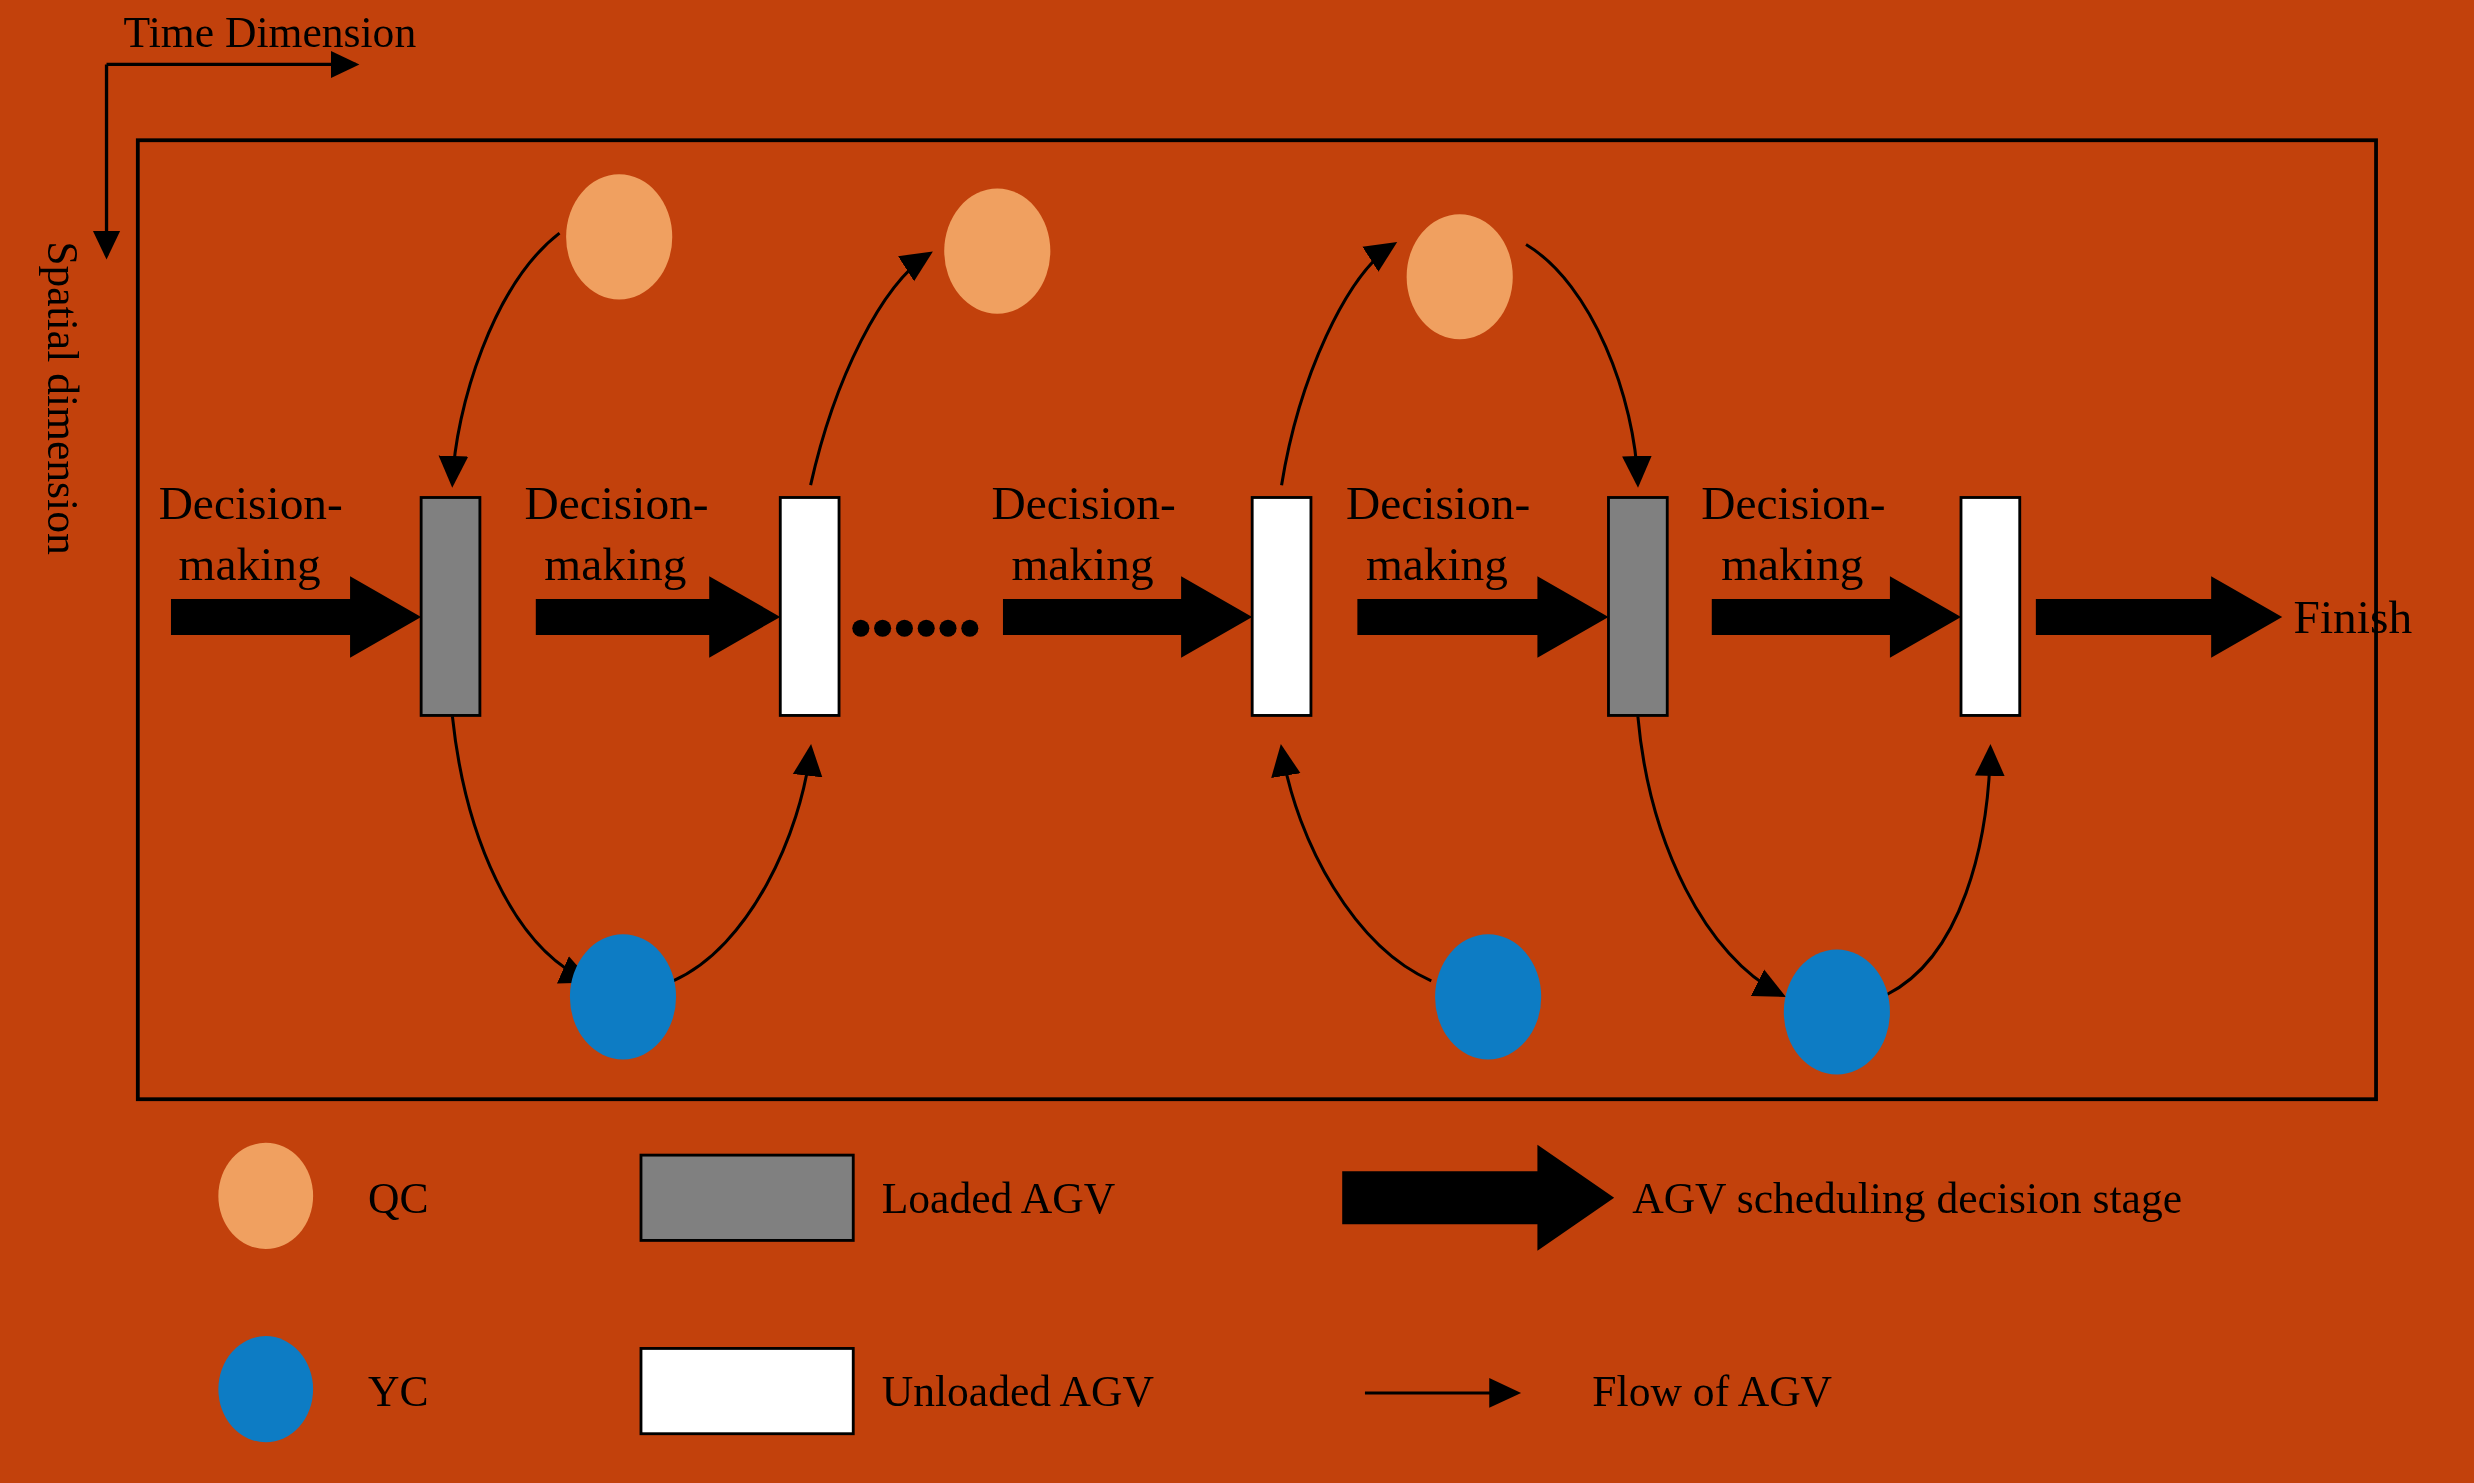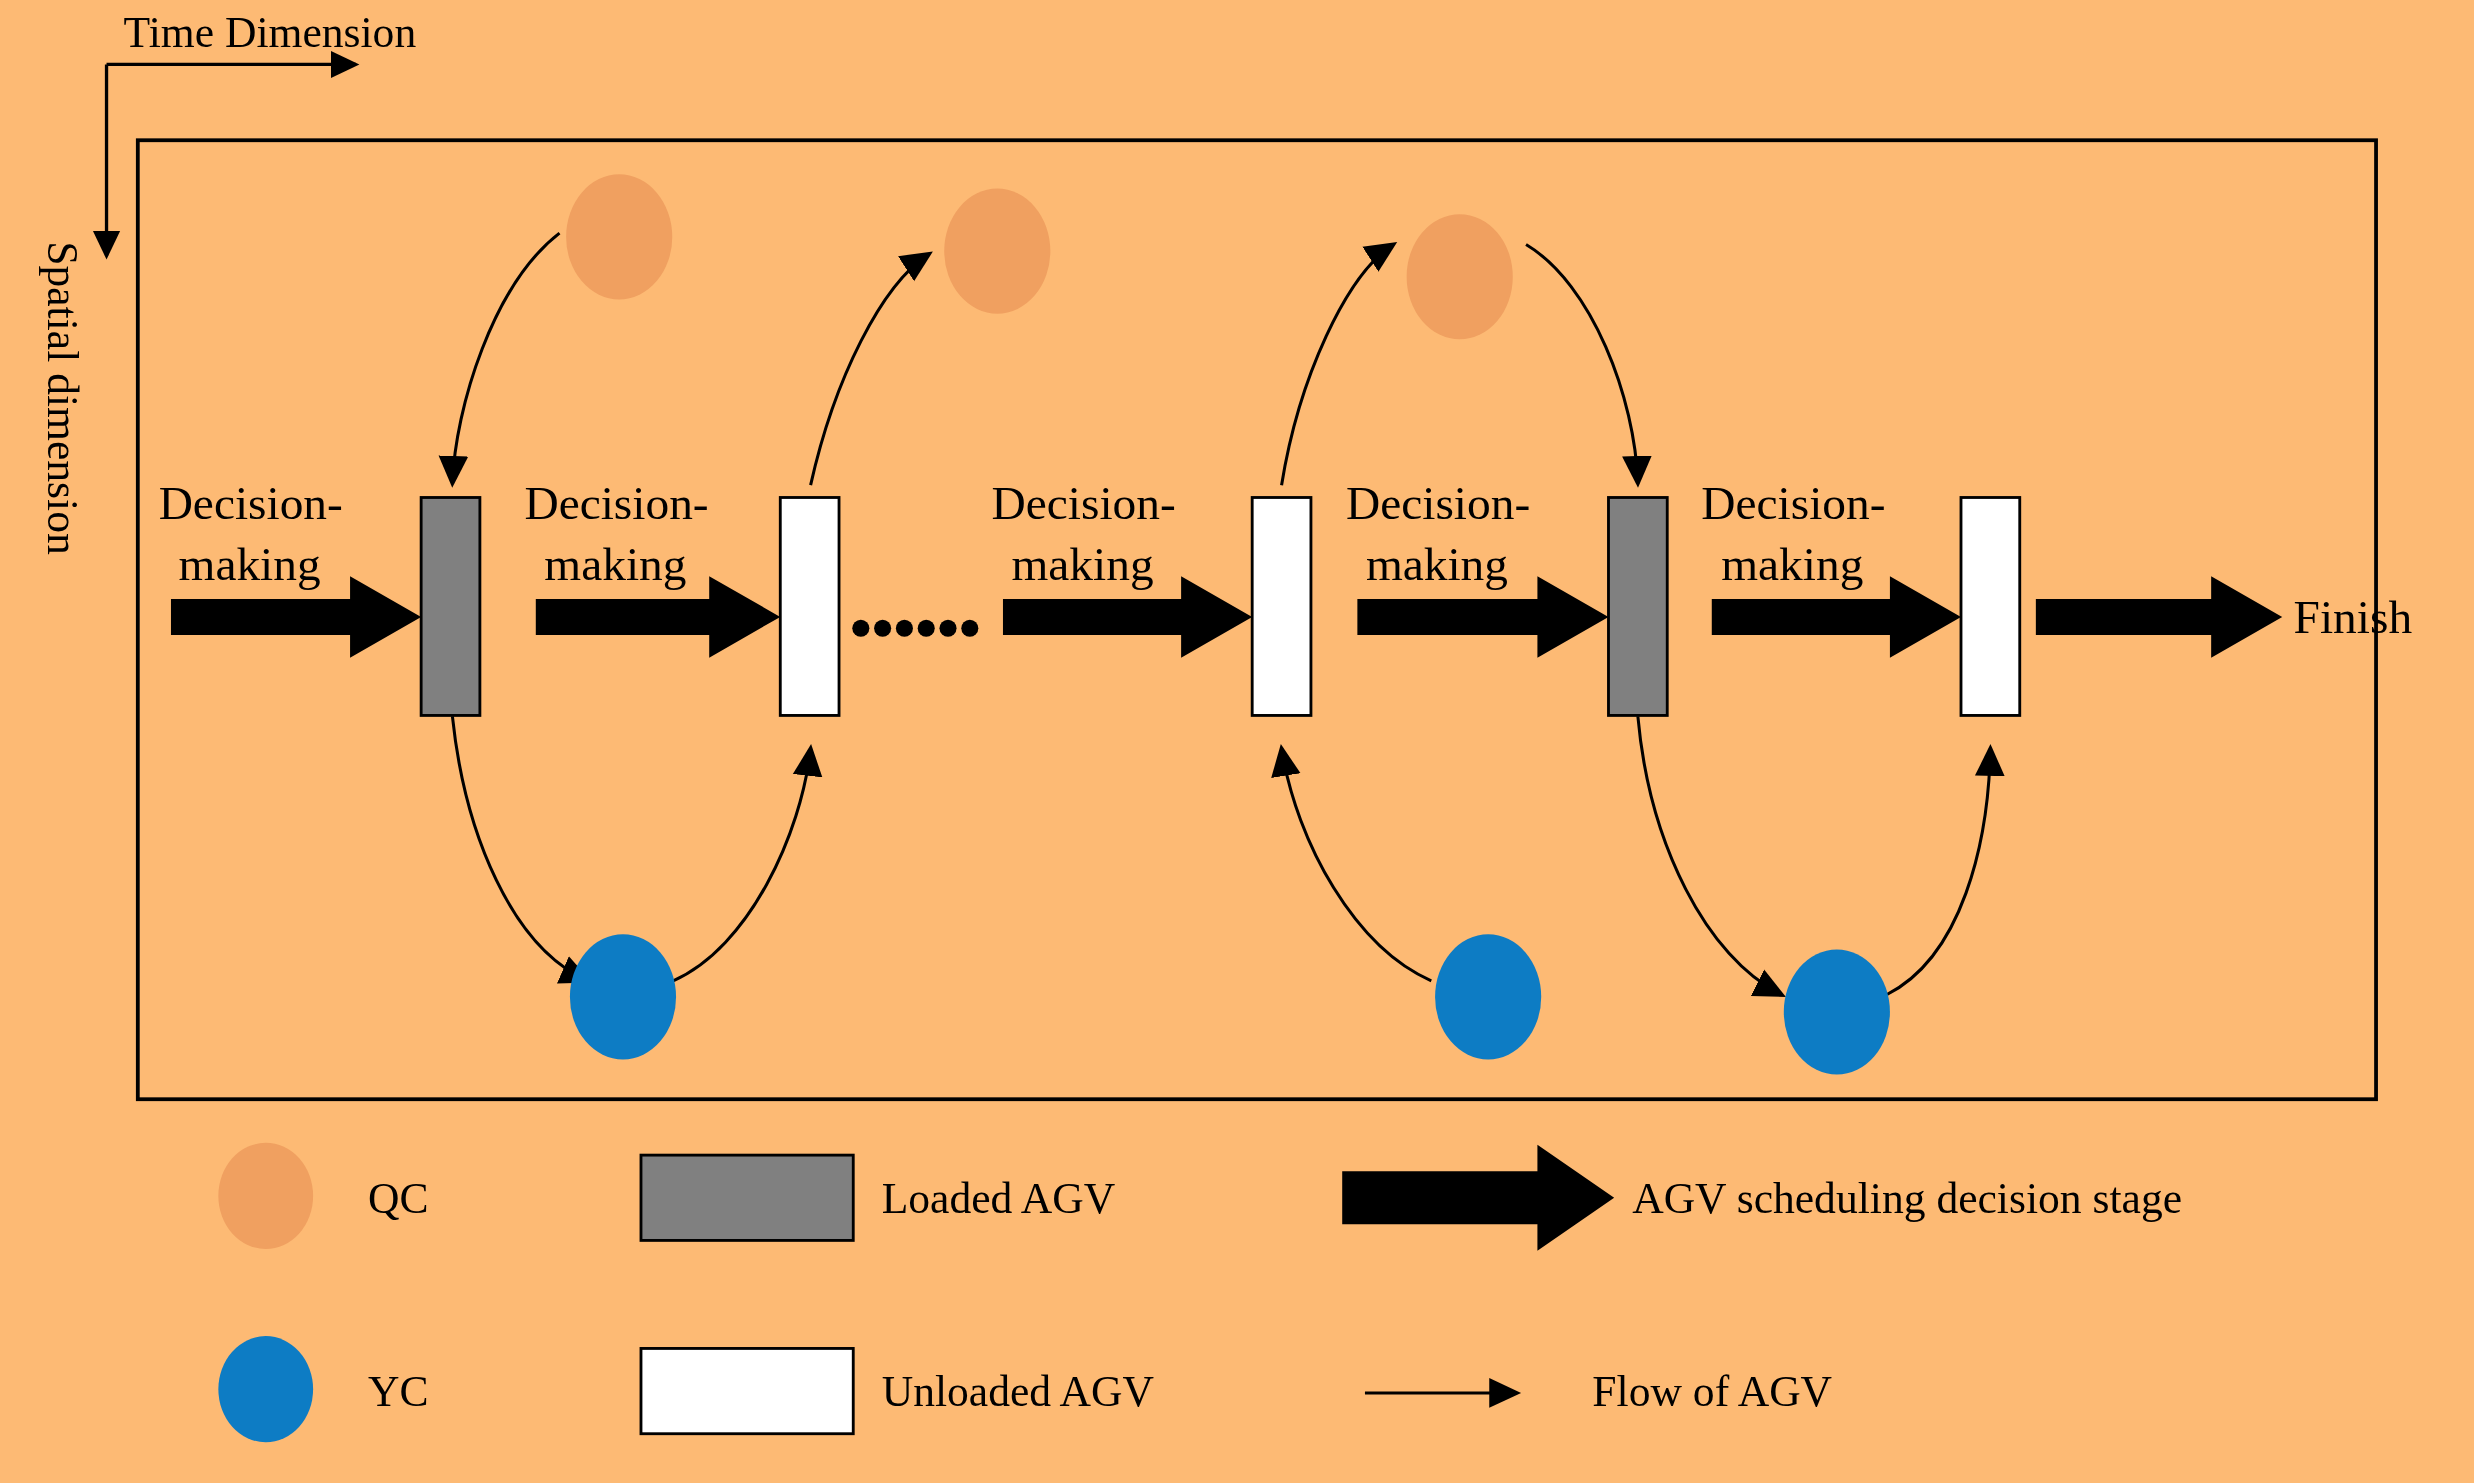--- a/index.html
+++ b/index.html
@@ -10,21 +10,21 @@
   body {
     width: 2475px;
     height: 1483px;
     font-family: "Liberation Serif", "DejaVu Serif", serif;
     overflow: hidden;
   }
   #stage {
     position: relative;
     width: 2475px;
     height: 1483px;
-    background: #fdba74;
+    background: #c2410c;
   }
   svg.diagram {
     position: absolute;
     left: 0;
     top: 0;
     width: 2475px;
     height: 1483px;
   }
   .txt {
     font-family: "Liberation Serif", "DejaVu Serif", serif;

